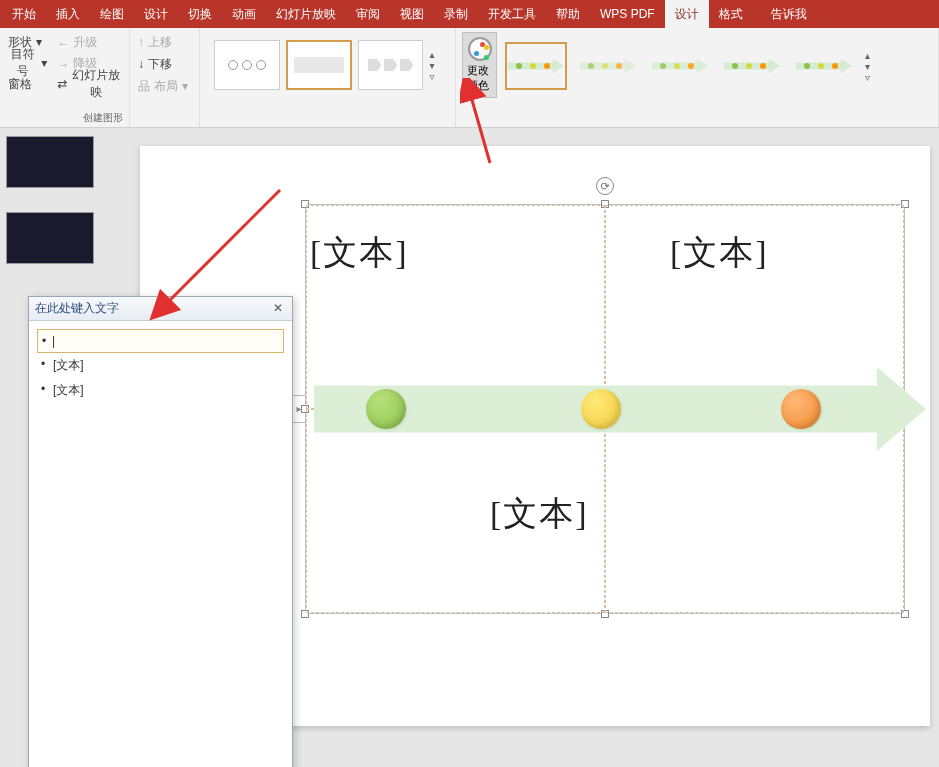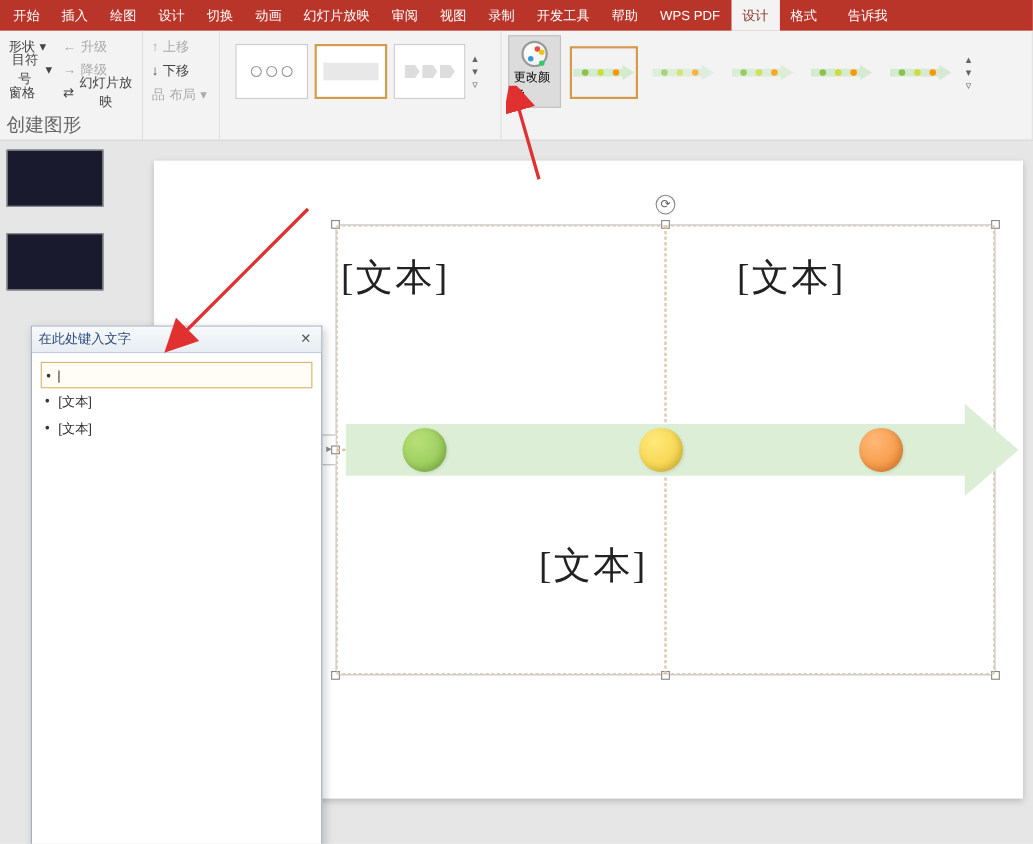--- a/index.html
+++ b/index.html
@@ -5,32 +5,32 @@
 * { box-sizing: border-box; margin: 0; padding: 0; font-family: "Microsoft YaHei", sans-serif; }
 body { width: 939px; height: 767px; background: #e6e6e6; overflow: hidden; position: relative; }
 
 .menubar { height: 28px; background: #b93529; display: flex; align-items: center; padding-left: 2px; color: #fff; font-size: 12px; }
 .menubar .tab { padding: 0 10px; height: 28px; line-height: 28px; cursor: pointer; }
 .menubar .tab.active { background: #f3f3f3; color: #8a3324; }
 
 .ribbon { height: 100px; background: #f3f3f3; border-bottom: 1px solid #d0d0d0; display: flex; }
 .ribbon-group { border-right: 1px solid #e0e0e0; padding: 4px 6px 2px 6px; display: flex; flex-direction: column; justify-content: space-between; }
 .ribbon-group-content { display: flex; flex-direction: column; gap: 2px; font-size: 12px; color: #444; }
-.ribbon-group-label { font-size: 17px; color: #666; text-align: left; padding-top: 2px; }
+.ribbon-group-label { font-size: 10px; color: #666; text-align: right; padding-top: 2px; }
 .ribbon-item { display: flex; align-items: center; gap: 4px; padding: 1px 2px; height: 20px; }
 .ribbon-item.disabled { color: #aaa; }
 
 .layouts-gallery { display: flex; gap: 6px; align-items: center; padding: 8px 8px 0 8px; }
 .layout-thumb { width: 68px; height: 50px; border: 1px solid #ccc; background:#fff; display:flex; align-items:center; justify-content:center; font-size: 10px; color:#999; }
 .layout-thumb.sel { border: 2px solid #d59b4c; }
 .layout-inner-circles { display:flex; gap:4px; }
 .layout-inner-circles span { width:10px;height:10px;border:1px solid #999;border-radius:50%; }
 .layout-inner-arrow { width:50px;height:16px;background:#e8e8e8; position:relative; }
 
-.color-button { width:48px; display:flex; flex-direction:column; align-items:center; gap:2px; padding:4px; border:1px solid transparent; background:#e8e8e8; }
+.color-button { width:35px; display:flex; flex-direction:column; align-items:center; gap:2px; padding:4px; border:1px solid transparent; background:#e8e8e8; }
 .color-button.highlighted { background:#dcdcdc; border:1px solid #c0c0c0; }
 .palette-ico { width:24px;height:24px; border-radius:50%; background: radial-gradient(circle at 30% 30%, #fff, #eee); border:2px solid #999; position:relative; }
 .palette-ico::before { content:""; position:absolute; width:5px;height:5px;border-radius:50%; background:#e74c3c; top:3px; left:10px; }
 .palette-ico::after { content:""; position:absolute; width:5px;height:5px;border-radius:50%; background:#3498db; top:12px; left:4px; box-shadow: 10px -6px 0 #f1c40f, 10px 4px 0 #2ecc71; }
 
 .styles-gallery { display:flex; gap:10px; align-items:center; padding:10px 8px 0 8px; }
 .style-thumb { width:62px; height:48px; display:flex; align-items:center; justify-content:center; }
 .mini-arrow { width:56px; height:14px; background:#d5ebd1; position:relative; clip-path: polygon(0 25%, 80% 25%, 80% 0, 100% 50%, 80% 100%, 80% 75%, 0 75%); }
 .mini-arrow.dots::after { content:""; position:absolute; left:8px; top:4px; width:6px;height:6px;border-radius:50%; background:#8bc34a; box-shadow: 14px 0 0 #cddc39, 28px 0 0 #ff9800; }
 .style-thumb.sel { border:2px solid #d59b4c; }

